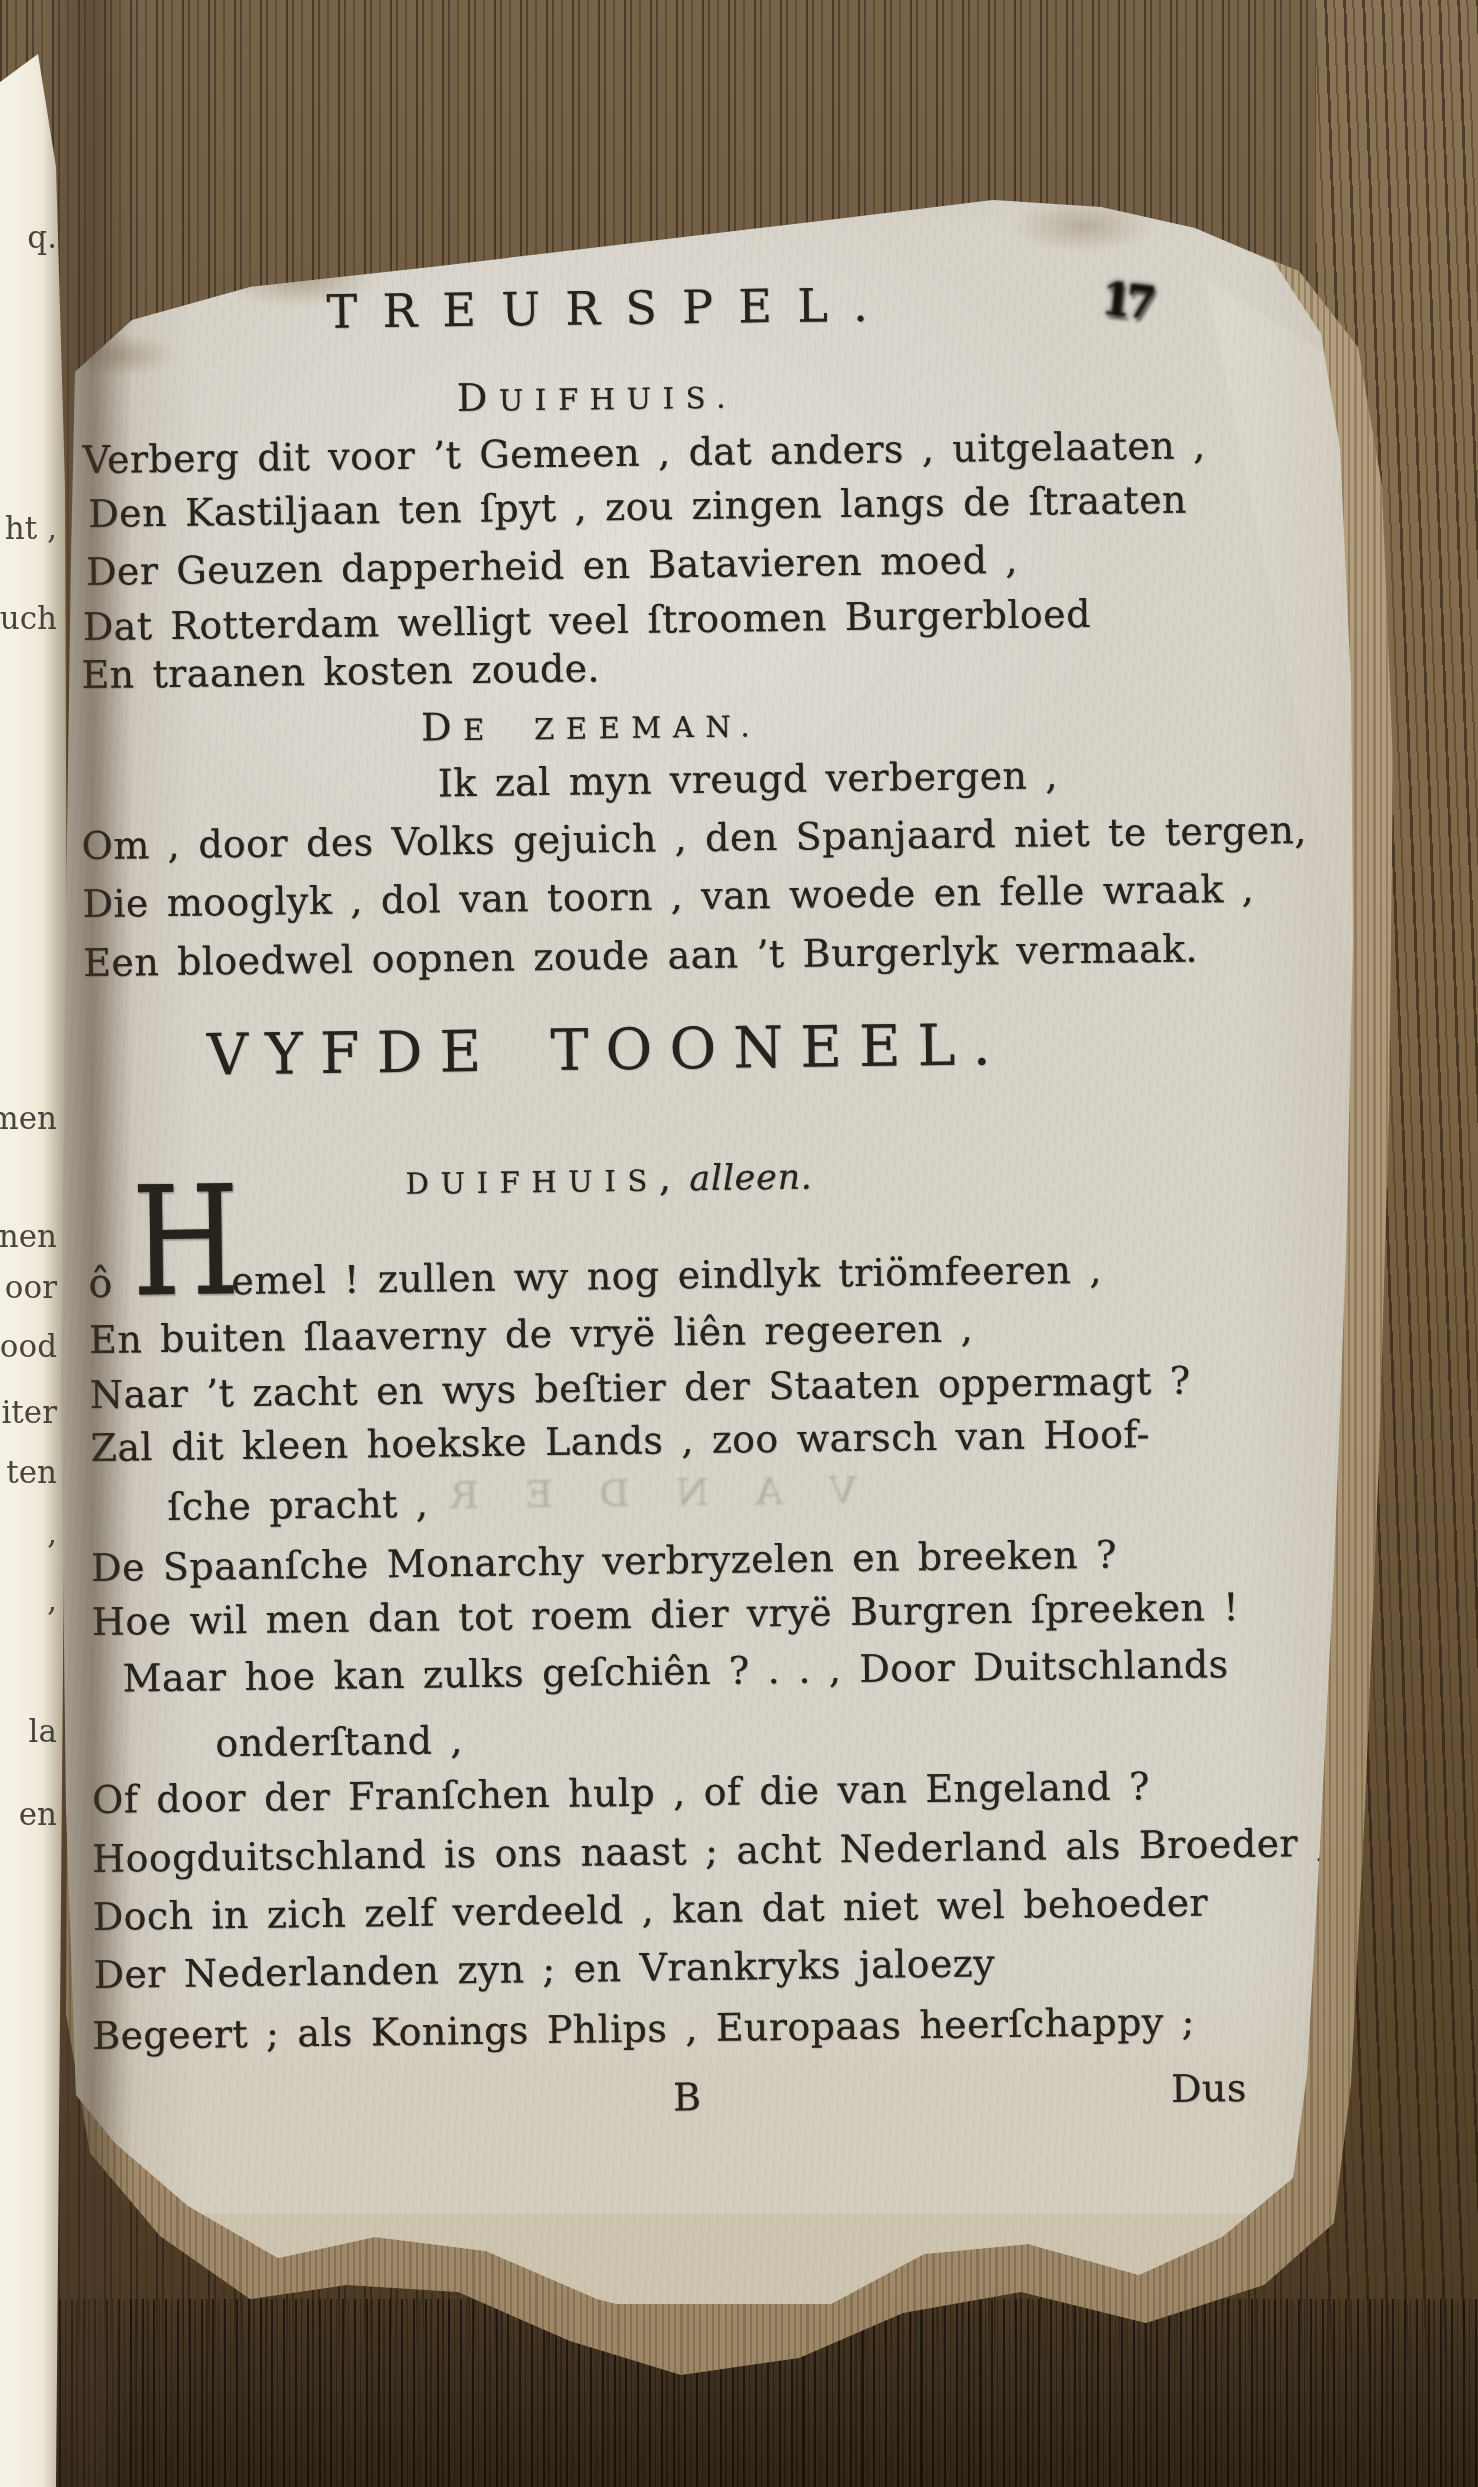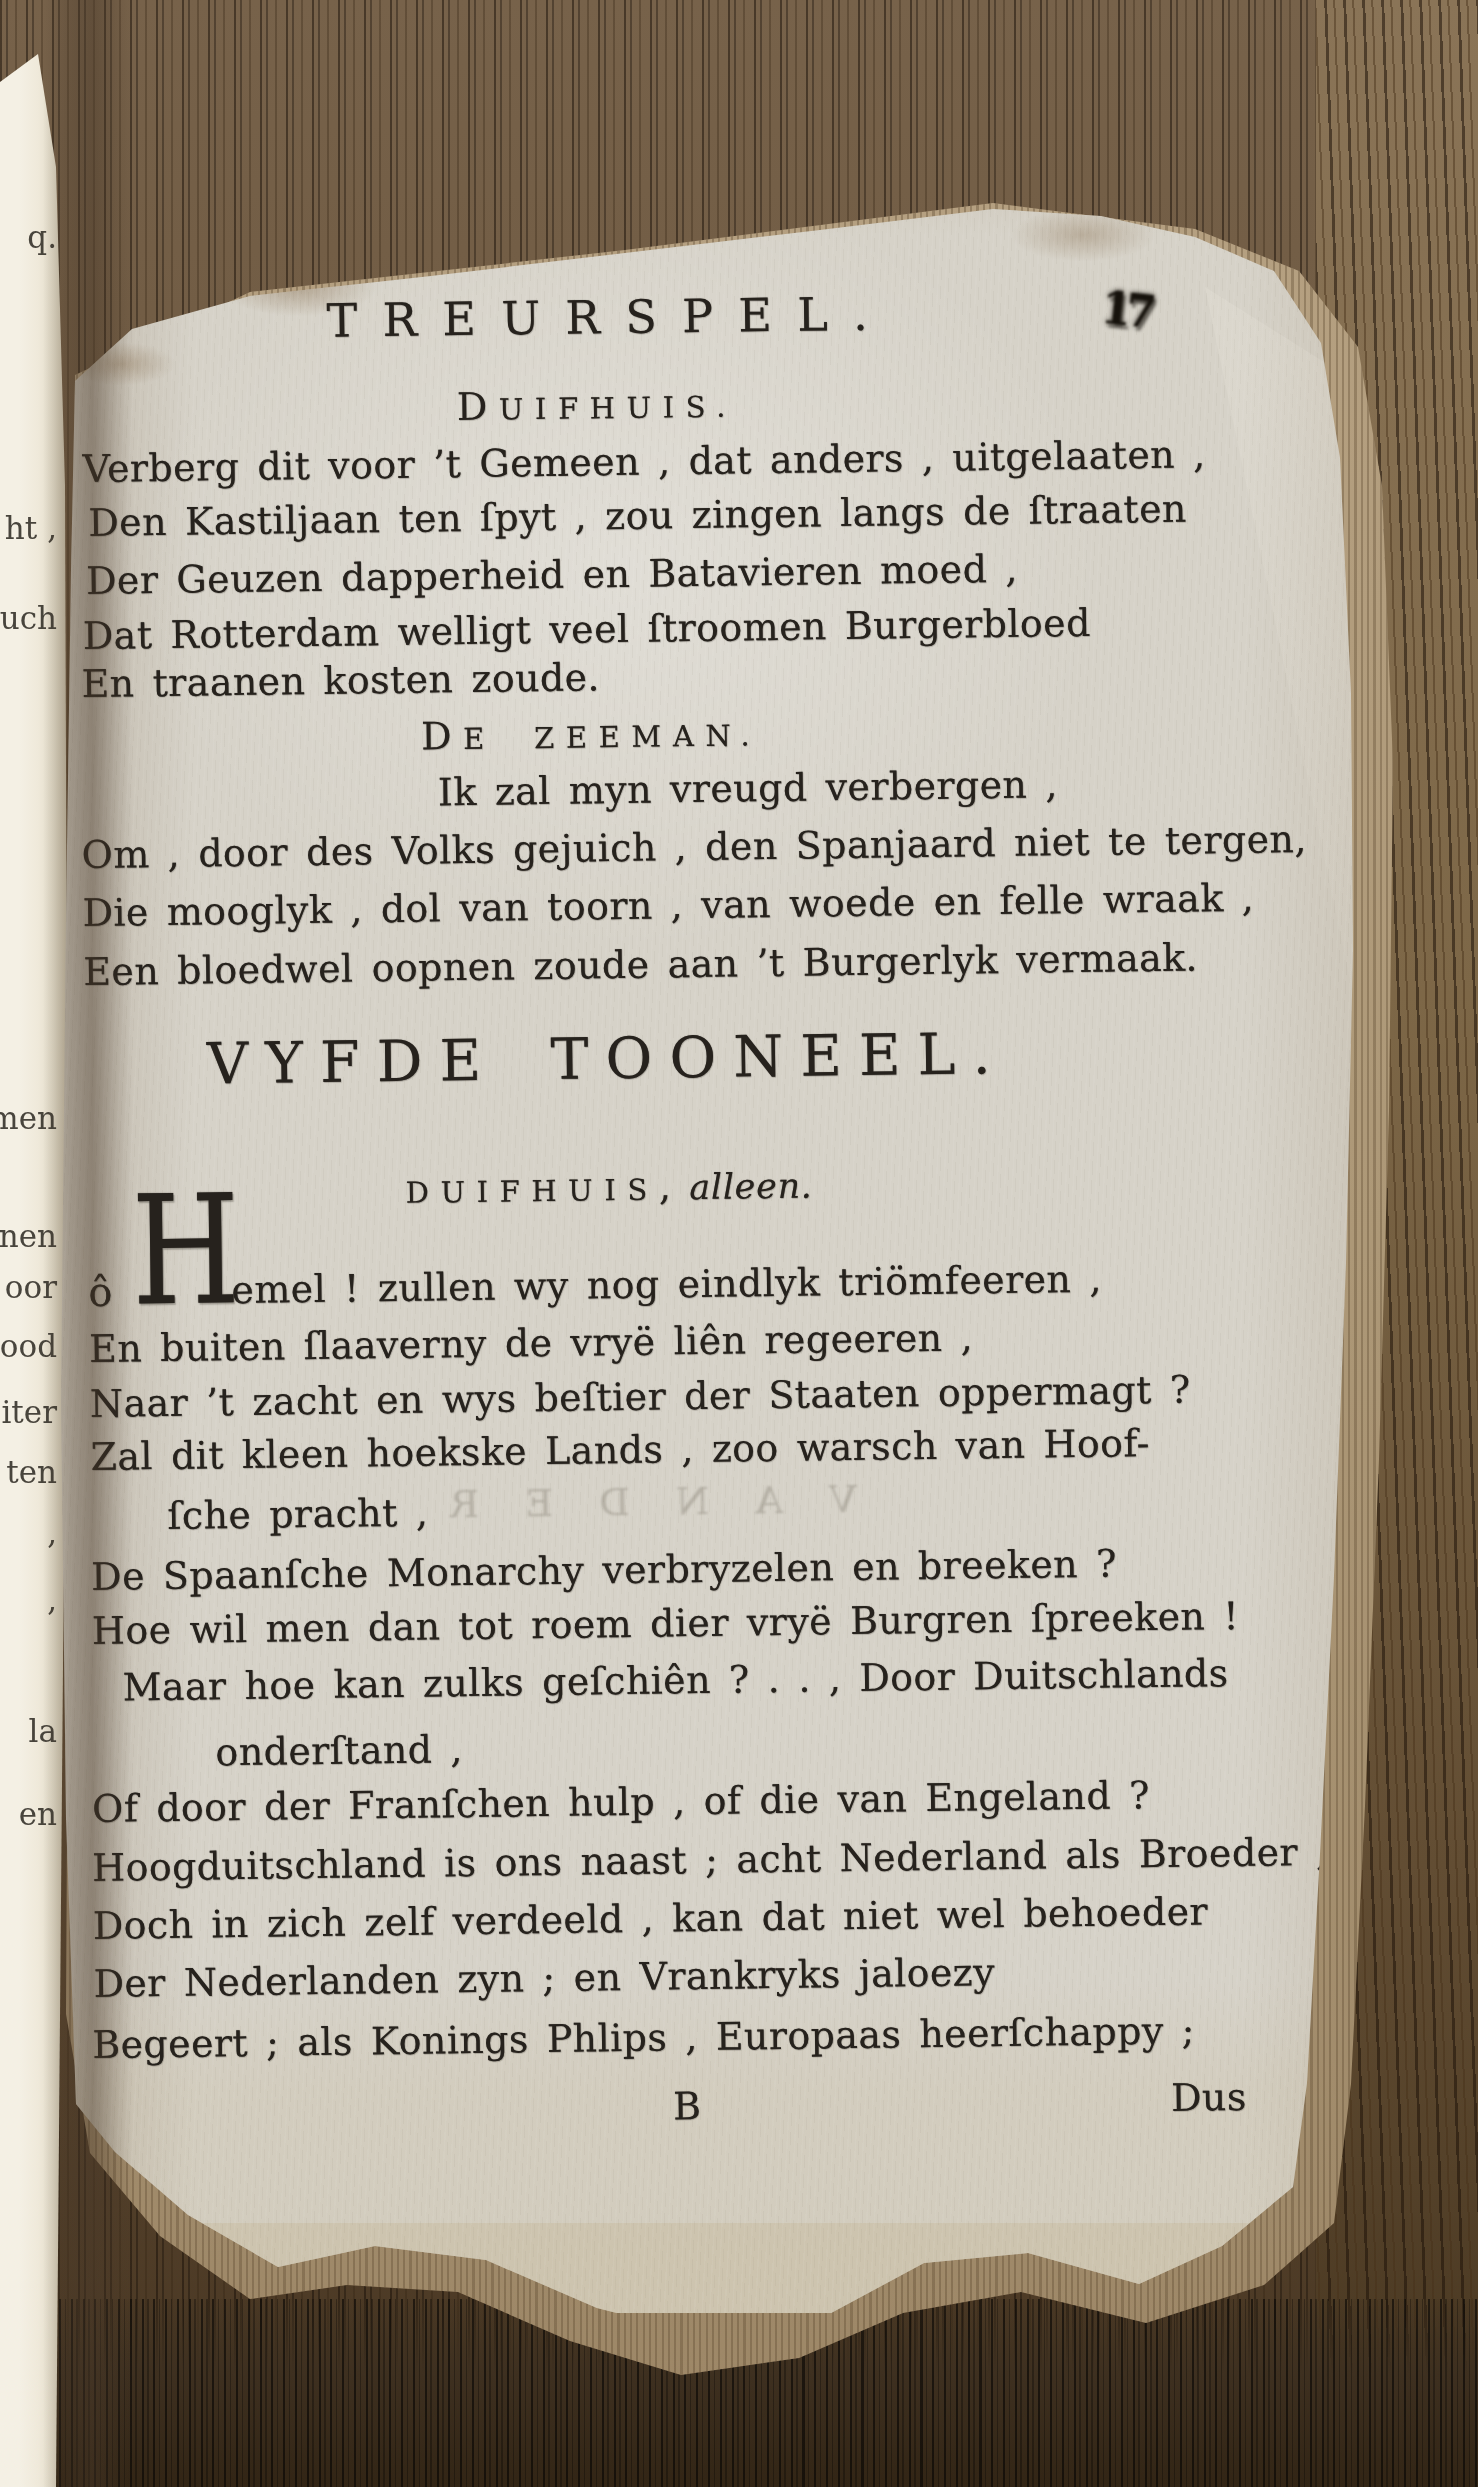--- a/index.html
+++ b/index.html
@@ -43,21 +43,21 @@
   
   .page-stack{
     position:absolute; left:0; top:0; width:1479px; height:2487px;
     clip-path:polygon(75px 375px,250px 292px,625px 250px,993px 203px,1195px 229px,1299px 271px,1358px 347px,1382px 486px,1393px 764px,1389px 1111px,1379px 1459px,1365px 1806px,1351px 2084px,1334px 2223px,1264px 2285px,1146px 2323px,1021px 2292px,903px 2313px,799px 2358px,681px 2375px,570px 2341px,458px 2292px,347px 2285px,250px 2299px,160px 2236px,90px 2153px,66px 2014px);
     background:
       repeating-linear-gradient(90deg, rgba(90,70,45,.35) 0 2.1px, rgba(0,0,0,0) 2.1px 6.3px),
       linear-gradient(180deg,#b7a283 0%,#ad9877 50%,#9c8666 100%);
   }
   
   .page{
-    position:absolute; left:0; top:13px; width:1479px; height:2300px;
+    position:absolute; left:0; top:4px; width:1479px; height:2300px;
     clip-path:polygon(75px 368px,132px 316px,250px 283px,431px 263px,625px 240px,820px 217px,993px 196px,1101px 203px,1195px 224px,1274px 258px,1321px 330px,1340px 445px,1351px 681px,1353px 938px,1346px 1250px,1334px 1563px,1320px 1841px,1307px 2070px,1293px 2174px,1222px 2233px,1139px 2271px,1028px 2240px,924px 2250px,820px 2306px,708px 2323px,597px 2295px,486px 2247px,375px 2233px,278px 2254px,188px 2202px,115px 2139px,76px 2091px,66px 1806px,61px 1389px,66px 903px,71px 556px);
     background:
       repeating-linear-gradient(93deg, rgba(255,255,255,.05) 0 1.4px, rgba(0,0,0,0) 1.4px 3.5px, rgba(92,82,62,.05) 3.5px 4.2px, rgba(0,0,0,0) 4.2px 7.6px),
       radial-gradient(695px 556px at 42% 24%, rgba(255,255,255,.26), rgba(0,0,0,0) 70%),
       radial-gradient(111px 42px at 299px 274px, rgba(118,88,52,.38), rgba(0,0,0,0) 70%),
       radial-gradient(76px 31px at 122px 351px, rgba(118,88,52,.32), rgba(0,0,0,0) 70%),
       radial-gradient(104px 38px at 1083px 222px, rgba(118,88,52,.30), rgba(0,0,0,0) 70%),
       linear-gradient(180deg, rgba(146,120,88,.38) 0 42px, rgba(146,120,88,.14) 42px 139px, rgba(0,0,0,0) 222px),
       linear-gradient(0deg, rgba(196,182,150,.50) 0 90px, rgba(196,182,150,.20) 90px 222px, rgba(0,0,0,0) 333px),
       linear-gradient(90deg, rgba(118,98,72,.40) 0 28px, rgba(118,98,72,.16) 28px 104px, rgba(0,0,0,0) 194px),

